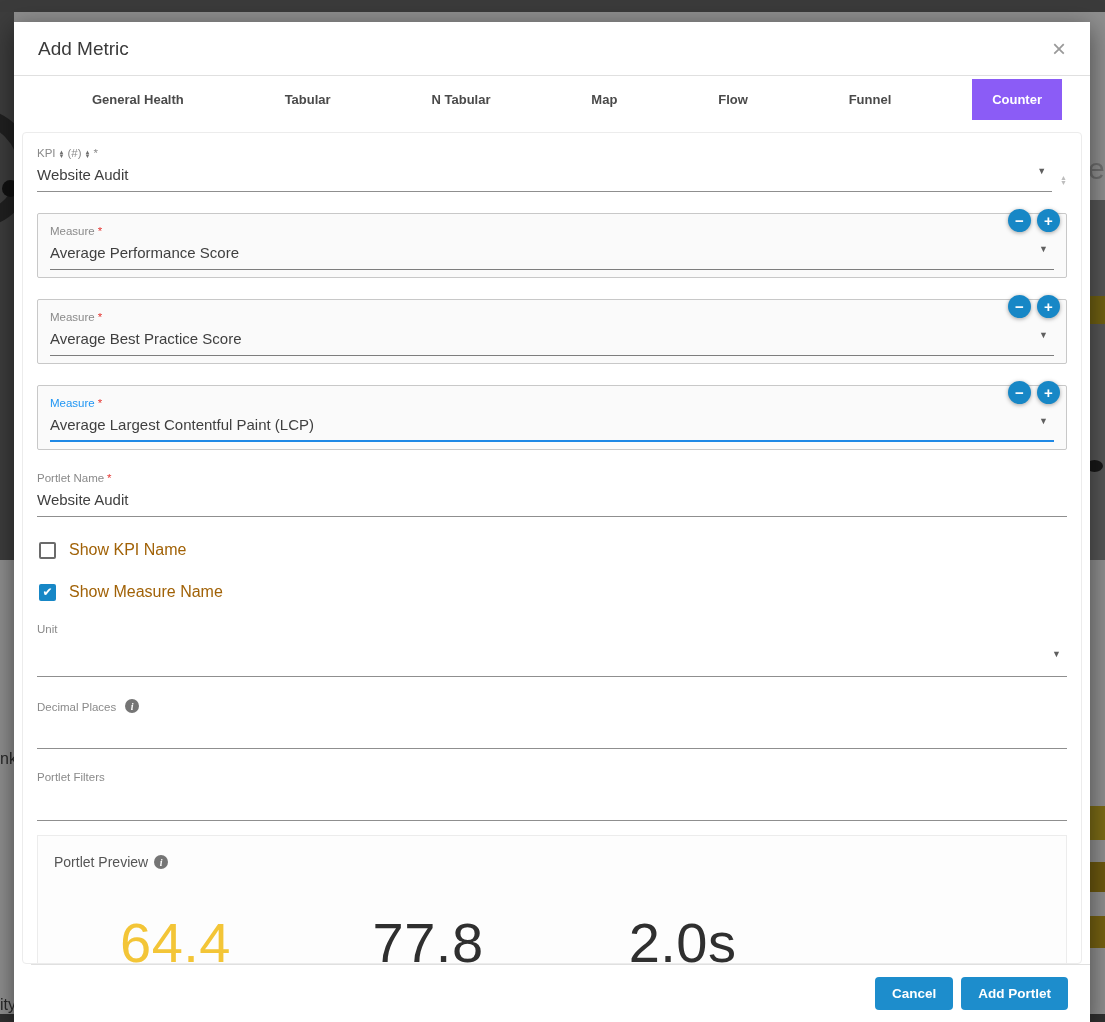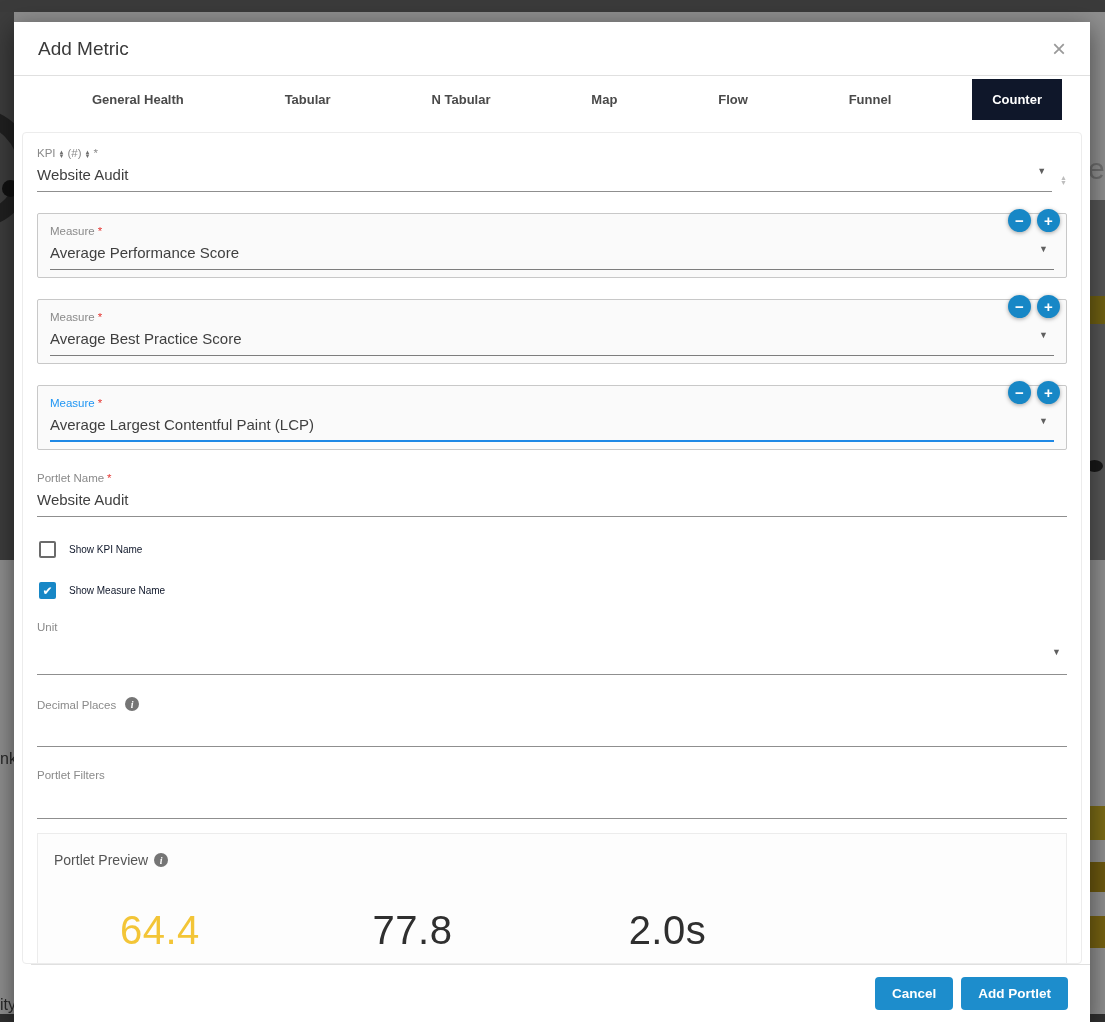--- a/index.html
+++ b/index.html
@@ -42,21 +42,21 @@
     background:none; border:none; font-family:inherit; }
 
   .hdiv { border-top:1px solid #e0e0e0; }
 
   
   .tabs { display:flex; align-items:stretch; justify-content:space-between;
     padding:0 28px 0 58px; height:46px; flex:0 0 auto;gap:20px; }
   .tab { display:flex; align-items:center; font-size:13px; font-weight:700;
     color:#4a4a4a; cursor:pointer; }
   .tab .tab-inner { padding:13px 20px; }
-  .tab.active .tab-inner { background:#0f172a; color:#ffffff; }
+  .tab.active .tab-inner { background:#8b5cf6; color:#ffffff; }
 
   
   .form-panel { margin:10px 8px 0; border:1px solid #ececec; border-radius:4px;
     padding:14px 14px 12px; flex:1 1 auto; overflow:hidden; }
 
   .field-label { font-size:11.5px; color:#8a8a8a; display:flex; align-items:flex-end; gap:3px; }
   .req { color:#e53935; }
   .sort-glyphs { display:inline-flex; flex-direction:column; line-height:4px;
     font-size:6px; color:#6f6f6f; transform:translateY(-1px); }
   .sort-glyphs.light { color:#bdbdbd; font-size:7px; line-height:5px; }
@@ -86,33 +86,33 @@
   
   .group { margin-top:22px; }
   .group .value-row.empty .value-text { min-height:20px; }
 
   
   .check-row { display:flex; align-items:center; gap:13px; margin-top:24px; margin-left:2px; }
   .checkbox { width:17px; height:17px; border-radius:2px; cursor:pointer;
     display:flex; align-items:center; justify-content:center; }
   .checkbox.unchecked { border:2px solid #6b6b6b; background:#ffffff; }
   .checkbox.checked { background:#1787c6; color:#ffffff; font-size:12px; }
-  .check-label { font-size:10px; color:#0f172a; }
+  .check-label { font-size:16px; color:#a16207; }
 
   .info-icon { display:inline-flex; width:14px; height:14px; border-radius:50%;
     background:#757575; color:#ffffff; font-size:10px; font-weight:700;
     align-items:center; justify-content:center; margin-left:6px;
     font-family:"Liberation Serif",serif; font-style:italic; }
 
   
   .preview-panel { margin-top:14px; border:1px solid #ececec; background:#fdfdfd;
     padding:18px 16px 30px; }
   .preview-title-row { display:flex; align-items:center; font-size:14px; color:#555555; }
   .metrics-row { display:flex; gap:30px; margin-top:40px; padding-left:66px; }
-  .metric-value { font-size:40px; color:#2f2f2f; letter-spacing:0.5px; }
+  .metric-value { font-size:56px; color:#2f2f2f; letter-spacing:0.5px; }
   .metric-label { font-size:21px; color:#b5b5b5; margin-top:6px; }
 
   
   .modal-footer { flex:0 0 auto; border-top:1px solid #e0e0e0;
     display:flex; justify-content:flex-end; gap:8px; padding:12px 22px 14px;margin-left:17px; }
   .btn { background:#1d8dcc; color:#ffffff; border:none; border-radius:4px;
     font-size:13.5px; font-weight:700; padding:9px 17px; cursor:pointer;
     font-family:inherit; }
 </style>
 </head>

